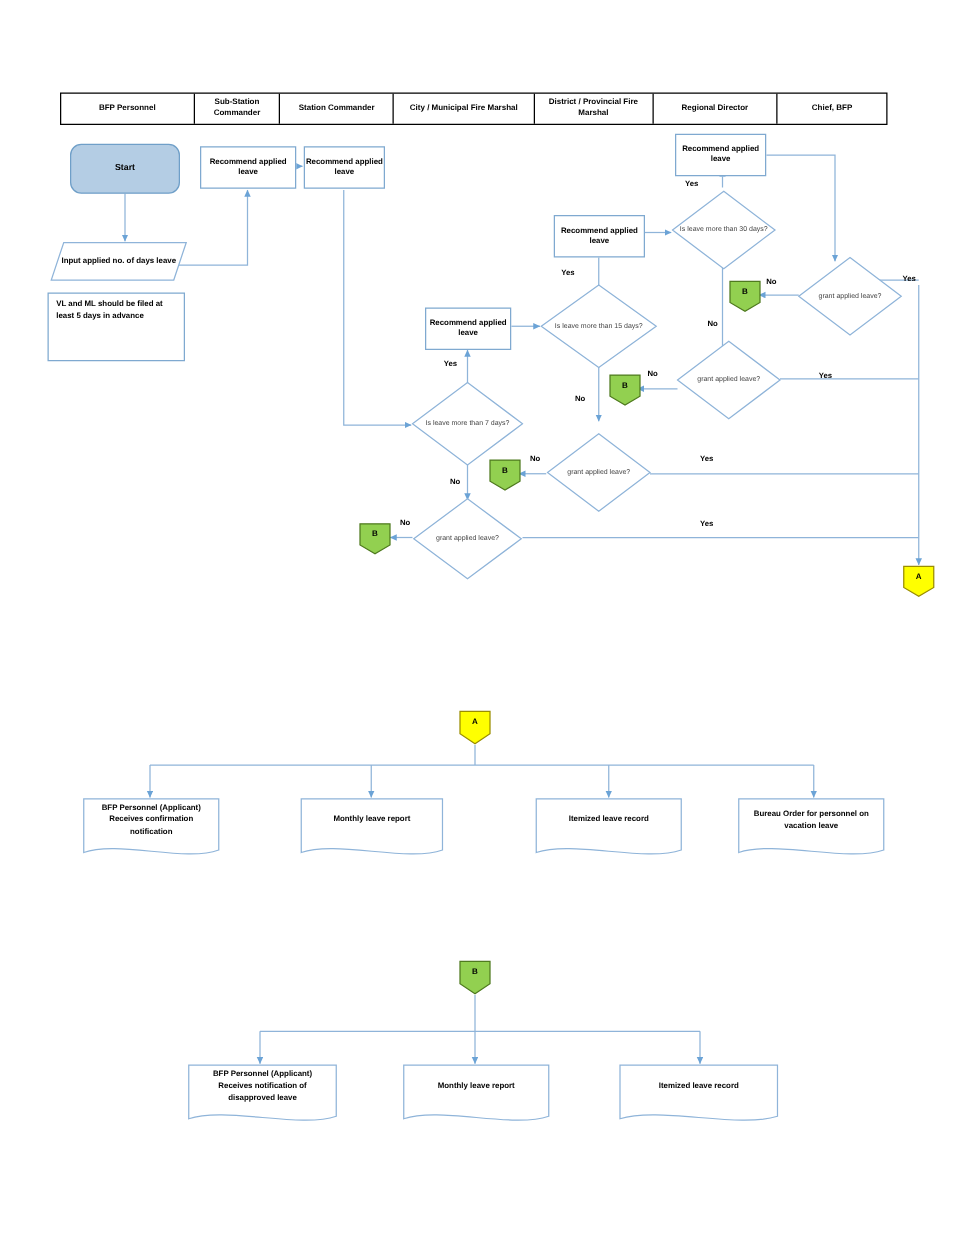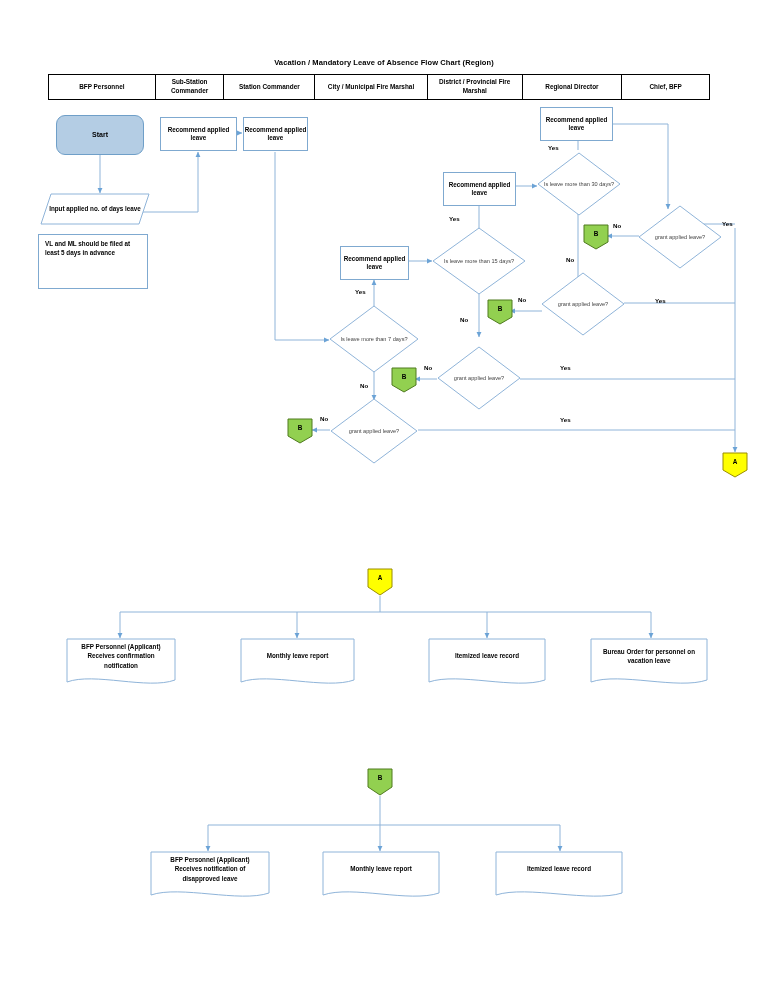--- a/index.html
+++ b/index.html
@@ -66,21 +66,20 @@
             font-size:6.4px;font-weight:700;z-index:2;}
 
   
   .lbl{position:absolute;font-size:6.2px;font-weight:700;color:#000;white-space:nowrap;}
 </style>
 </head>
 <body>
 
 <div class="canvas">
 
-  <div class="title">Vacation / Mandatory Leave of Absence Flow Chart (Region)</div>
 
   <div class="hdr">
     <div class="cell" style="width:107px">BFP Personnel</div>
     <div class="cell" style="width:69px">Sub-Station Commander</div>
     <div class="cell" style="width:91px">Station Commander</div>
     <div class="cell" style="width:113px">City / Municipal Fire Marshal</div>
     <div class="cell" style="width:95px">District / Provincial Fire Marshal</div>
     <div class="cell" style="width:100px">Regional Director</div>
     <div class="cell" style="width:87px">Chief, BFP</div>
   </div>

